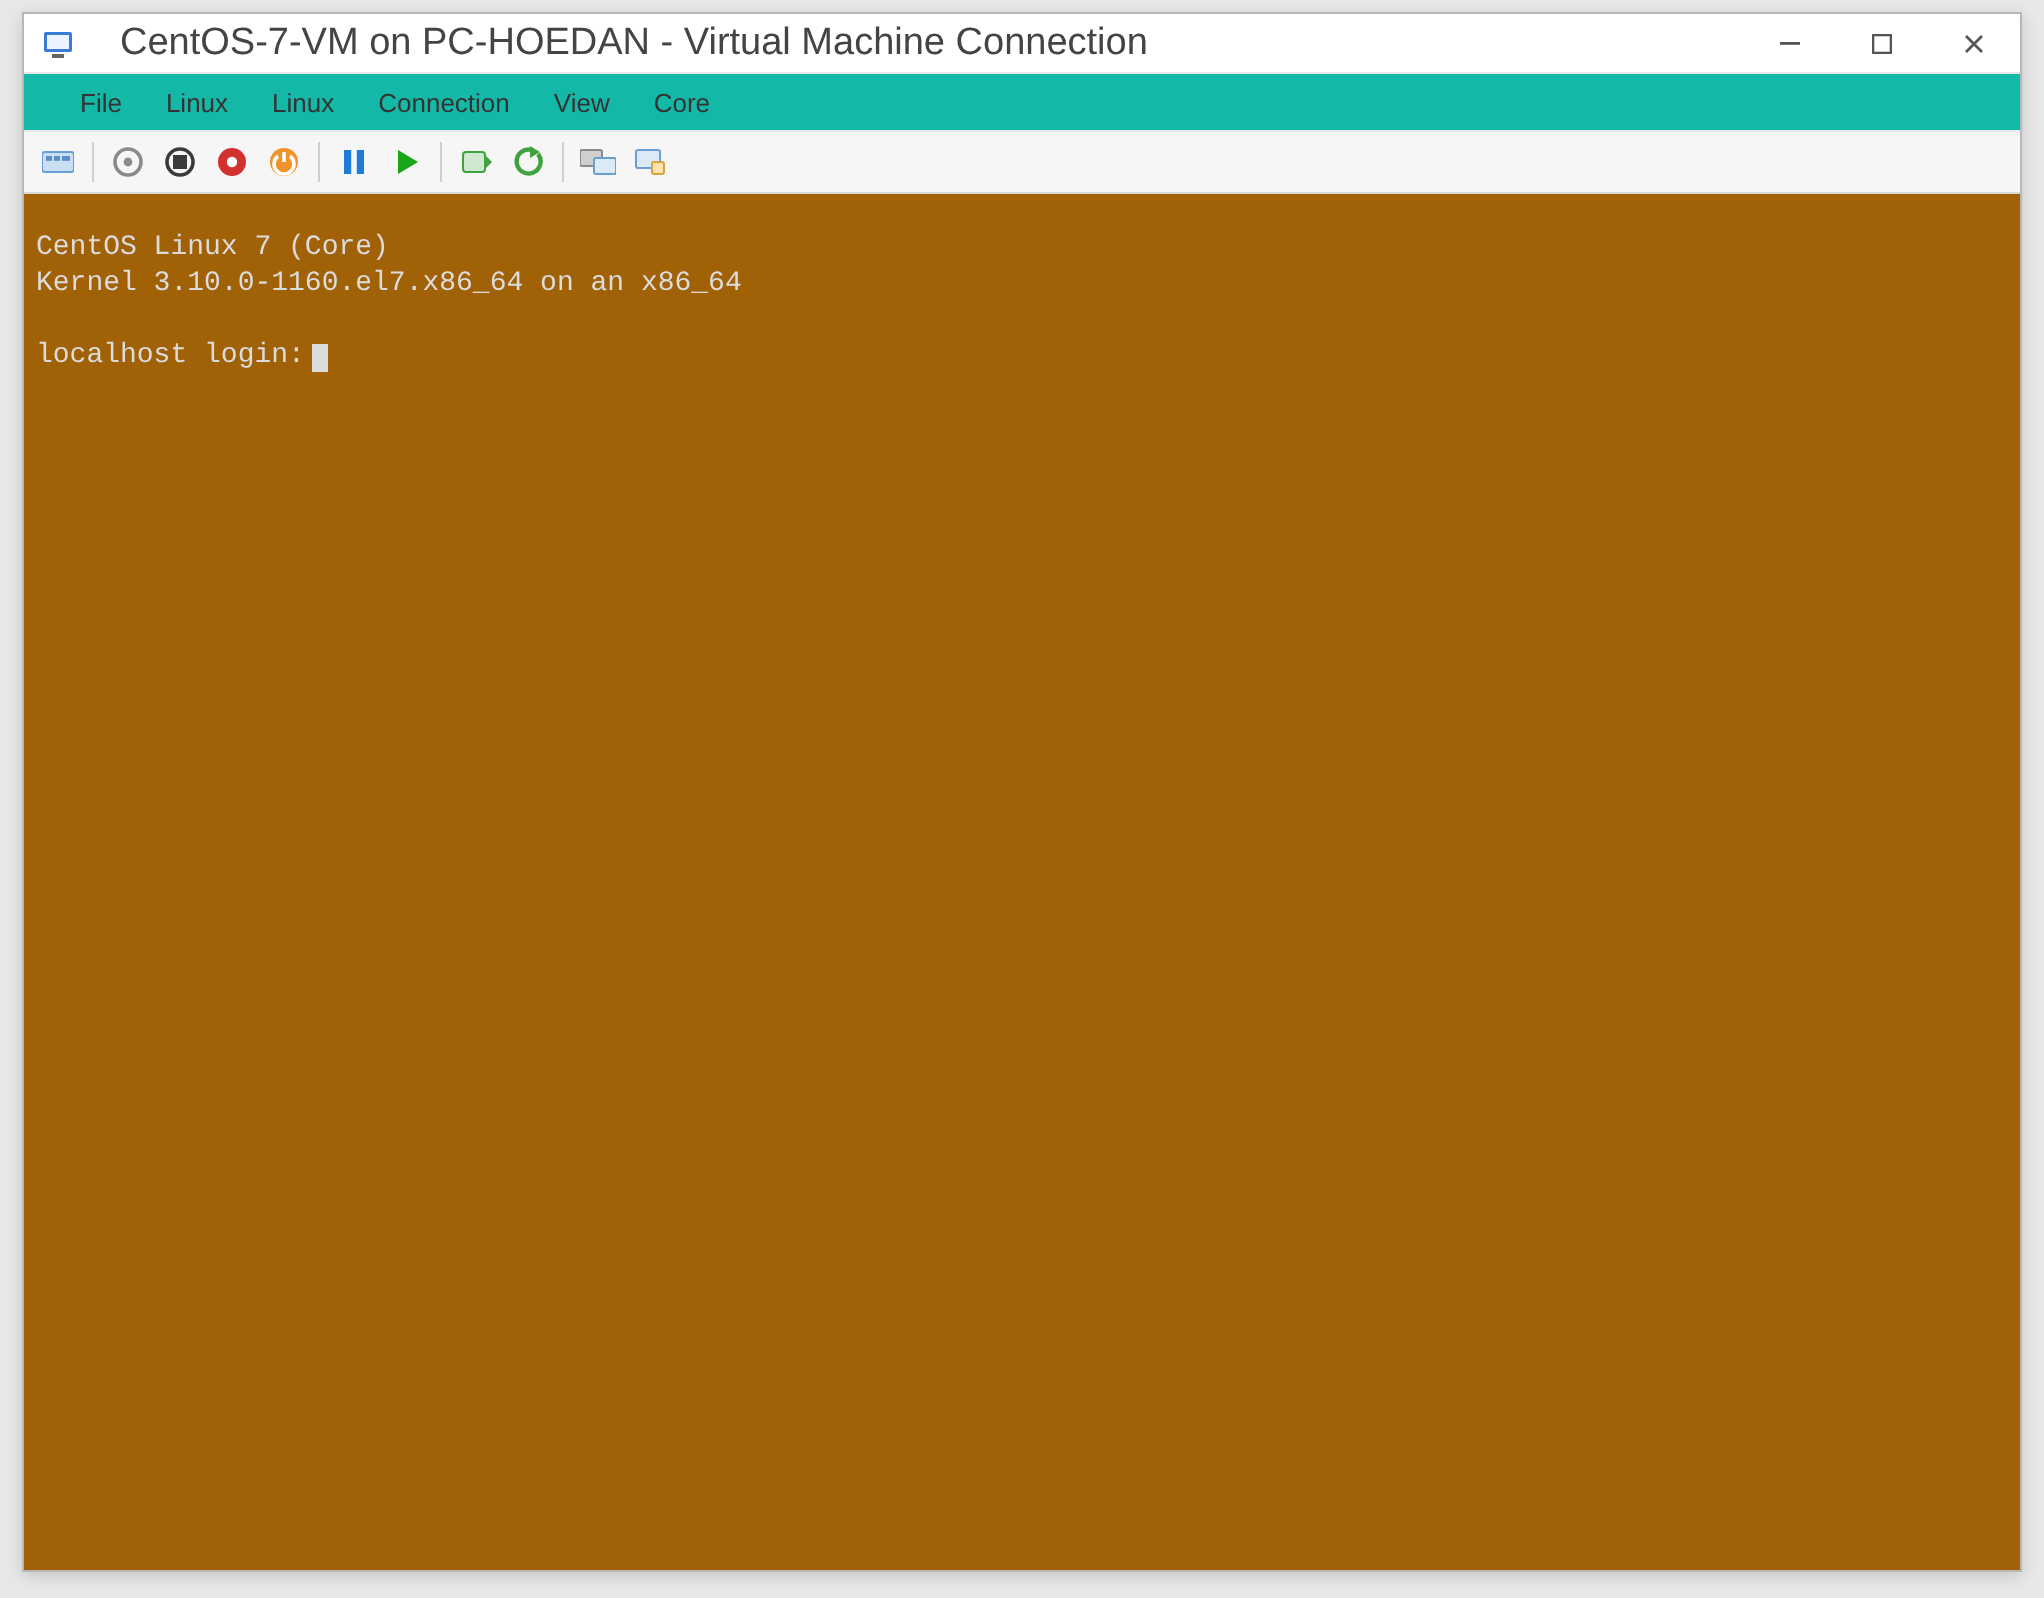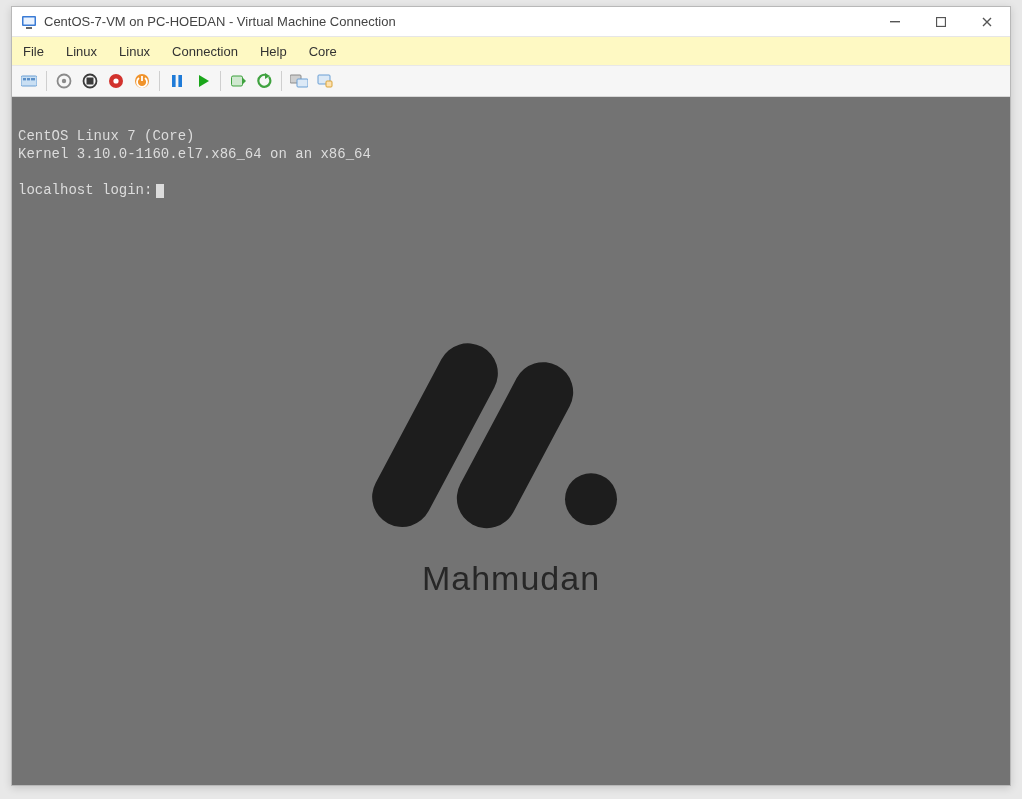--- a/index.html
+++ b/index.html
@@ -30,38 +30,39 @@
     border-bottom: 1px solid #e6e6e6;
   }
   .titlebar .app-icon {
     width: 18px; height: 18px;
     margin: 0 6px 0 8px;
     display:flex;align-items:center;justify-content:center;
   }
   .titlebar .title {
     flex: 1;
     color: #444;
-    font-size: 13px;
+    font-size: 19px;
     white-space: nowrap;
+    margin-left: 16px;
   }
   .win-controls { display:flex; height:100%; }
   .win-btn {
     width: 46px;
     display:flex;align-items:center;justify-content:center;
     color:#555;
     font-size:12px;
   }
   
   .menubar {
     height: 28px;
     display:flex;
     align-items:center;
-    padding: 0 1px;
+    padding: 0 18px;
     gap: 2px;
-    background:#fef9c3;
+    background:#14b8a6;
   }
   .menu-item {
     padding: 3px 10px;
     color:#333;
     font-size:13px;
     border-radius:2px;
   }
   
   .toolbar {
     height: 32px;
@@ -78,26 +79,26 @@
     display:flex;align-items:center;justify-content:center;
     border-radius:3px;
   }
   .tb-sep {
     width:1px;height:20px;background:#cfcfcf;margin:0 2px;
   }
   
   .vm-console {
     flex:1;
     position: relative;
-    background:#737373;
+    background:#a16207;
     color:#dcdcdc;
     font-family: "Consolas","Courier New",monospace;
     font-size:14px;
     line-height:18px;
-    padding: 12px 6px;
+    padding: 0 6px;
     white-space: pre;
     overflow:hidden;
   }
   .cursor {
     display:inline-block;
     width:8px;height:14px;
     background:#dcdcdc;
     vertical-align:text-bottom;
     margin-left:4px;
     animation: blink 1s step-end infinite;
@@ -163,21 +164,21 @@
           </svg>
       </div>
     </div>
   </div>
 
   <div class="menubar">
     <span class="menu-item">File</span>
     <span class="menu-item">Linux</span>
     <span class="menu-item">Linux</span>
     <span class="menu-item">Connection</span>
-    <span class="menu-item">Help</span>
+    <span class="menu-item">View</span>
     <span class="menu-item">Core</span>
   </div>
 
   <div class="toolbar">
     <span class="tb-btn">
       <svg width="16" height="14">
         <rect x="0" y="2" width="16" height="10" rx="1.5" fill="#c9dff3" stroke="#6a9fd4"></rect>
         <rect x="2" y="4" width="3" height="2.4" fill="#5b8fc7"></rect>
           <rect x="6" y="4" width="3" height="2.4" fill="#5b8fc7"></rect>
           <rect x="10" y="4" width="4" height="2.4" fill="#5b8fc7"></rect>
@@ -256,23 +257,15 @@
     </span>
   </div>
 
   <div class="vm-console">
 <span>CentOS Linux 7 (Core)</span>
 <span>Kernel 3.10.0-1160.el7.x86_64 on an x86_64</span>
 
 <span>localhost login:</span><span class="cursor"></span>
 
     
-    <div class="watermark">
-      <div class="wm-shapes">
-        <div class="wm-bar"></div>
-        <div class="wm-bar second"></div>
-        <div class="wm-dot"></div>
-      </div>
-      <div class="wm-text">Mahmudan</div>
-    </div>
   </div>
 
 </div>
 
 </body></html>

